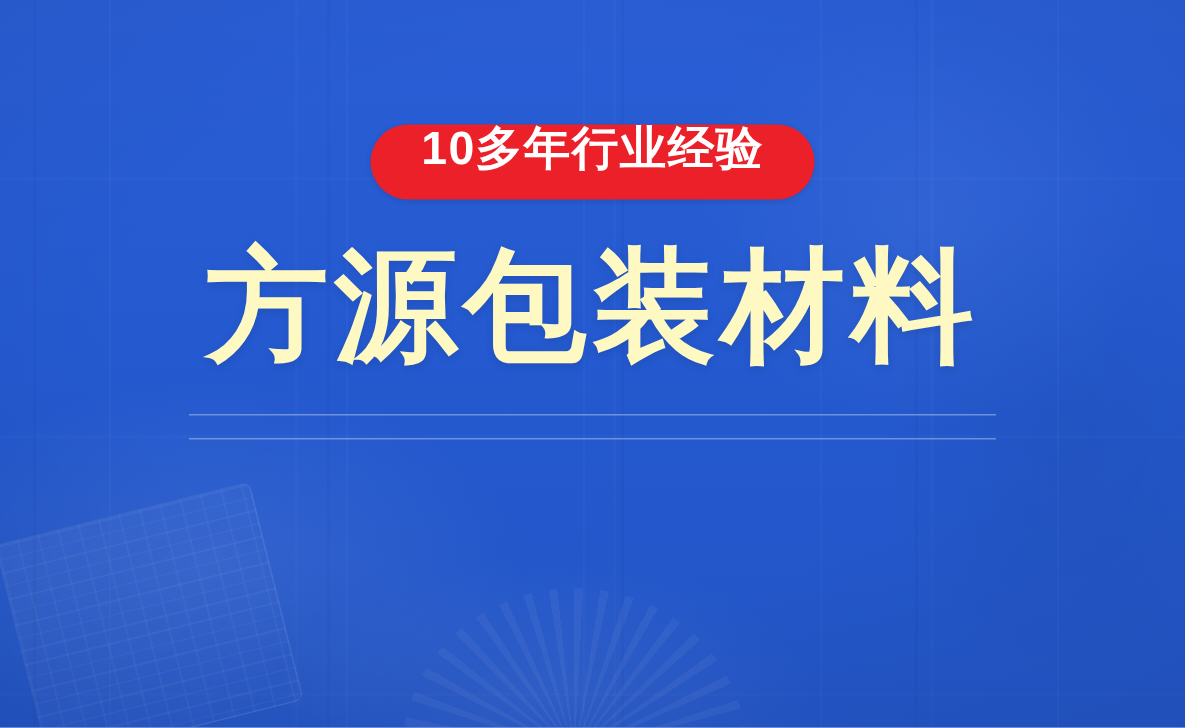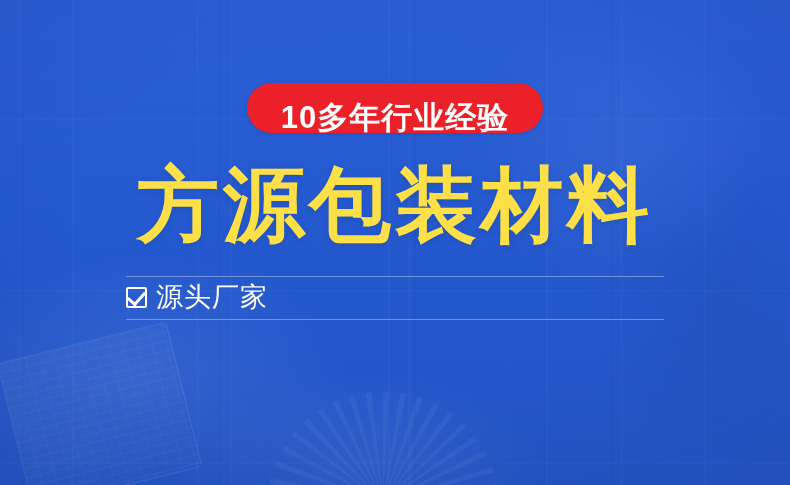--- a/index.html
+++ b/index.html
@@ -65,36 +65,36 @@
     display:flex; flex-direction:column; align-items:center;
   }
 
   
   .badge{
     margin-top:83px;
     height:50px;
     padding:0 34px;
     background:#ec2028;
     border-radius:25px;
-    display:flex; align-items:flex-end; justify-content:center;
+    display:flex; align-items:flex-start; justify-content:center;
     box-shadow:0 1px 4px rgba(0,0,0,.12);
   }
   .badge-text{
     color:#ffffff;
     font-size:31px;
     font-weight:bold;
     letter-spacing:1px;
     line-height:1;
     white-space:nowrap;
   }
 
   
   .title{
     margin-top:31px;
-    color:#fde047;
+    color:#fef9c3;
     font-size:82px;
     font-weight:bold;
     letter-spacing:4px;
     line-height:1;
     white-space:nowrap;
     text-shadow:0 2px 6px rgba(0,0,0,.10);
   }
 
   
   .features-wrap{
@@ -157,24 +157,20 @@
   <div class="content">
 
     <div class="badge">
       <span class="badge-text">10多年行业经验</span>
     </div>
 
     <h1 class="title">方源包装材料</h1>
 
     <div class="features-wrap">
 
-      <div class="feature">
-        <span class="check-icon"></span>
-        <span class="feature-label">源头厂家</span>
-      </div>
 
 
 
     </div>
 
 
   </div>
 </div>
 
 </body></html>

